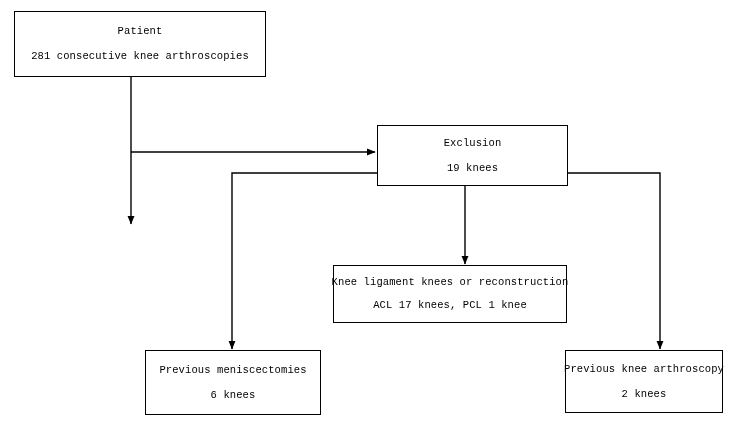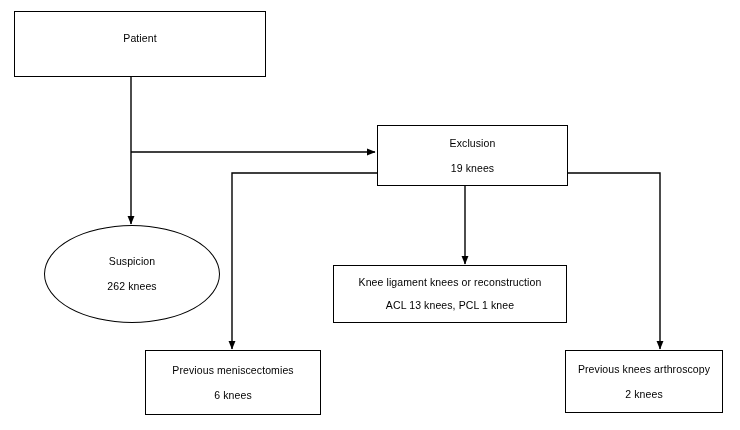--- a/index.html
+++ b/index.html
@@ -6,21 +6,21 @@
   html, body {
     margin: 0;
     padding: 0;
     background: #ffffff;
   }
   #canvas {
     position: relative;
     width: 740px;
     height: 430px;
     background: #ffffff;
-    font-family: Liberation Sans, sans-serif;
+    font-family: Liberation Mono, monospace;
     overflow: hidden;
   }
   #flow-svg {
     position: absolute;
     left: 0;
     top: 0;
     width: 740px;
     height: 430px;
   }
   .node {
@@ -81,40 +81,37 @@
 
     <path d="M377,173 L232,173 L232,349" fill="none" stroke="#000000" stroke-width="1.4" marker-end="url(#arrowhead)"></path>
 
     <path d="M465,186 L465,264" fill="none" stroke="#000000" stroke-width="1.4" marker-end="url(#arrowhead)"></path>
 
     <path d="M568,173 L660,173 L660,349" fill="none" stroke="#000000" stroke-width="1.4" marker-end="url(#arrowhead)"></path>
   </svg>
 
   <div class="node node-rect" id="node-patient">
     <span class="node-line title">Patient</span>
+    <span class="node-line">281 consecutive knee arthroscopies</span>
   </div>
 
   <div class="node node-rect" id="node-exclusion">
     <span class="node-line title">Exclusion</span>
     <span class="node-line">19 knees</span>
   </div>
 
-  <div class="node node-ellipse" id="node-suspicion">
-    <span class="node-line title">Suspicion</span>
-    <span class="node-line">262 knees</span>
-  </div>
 
   <div class="node node-rect" id="node-ligament">
     <span class="node-line title">Knee ligament knees or reconstruction</span>
-    <span class="node-line">ACL 13 knees, PCL 1 knee</span>
+    <span class="node-line">ACL 17 knees, PCL 1 knee</span>
   </div>
 
   <div class="node node-rect" id="node-meniscectomies">
     <span class="node-line title">Previous meniscectomies</span>
     <span class="node-line">6 knees</span>
   </div>
 
   <div class="node node-rect" id="node-arthroscopy">
-    <span class="node-line title">Previous knees arthroscopy</span>
+    <span class="node-line title">Previous knee arthroscopy</span>
     <span class="node-line">2 knees</span>
   </div>
 
 </div>
 
 </body></html>

